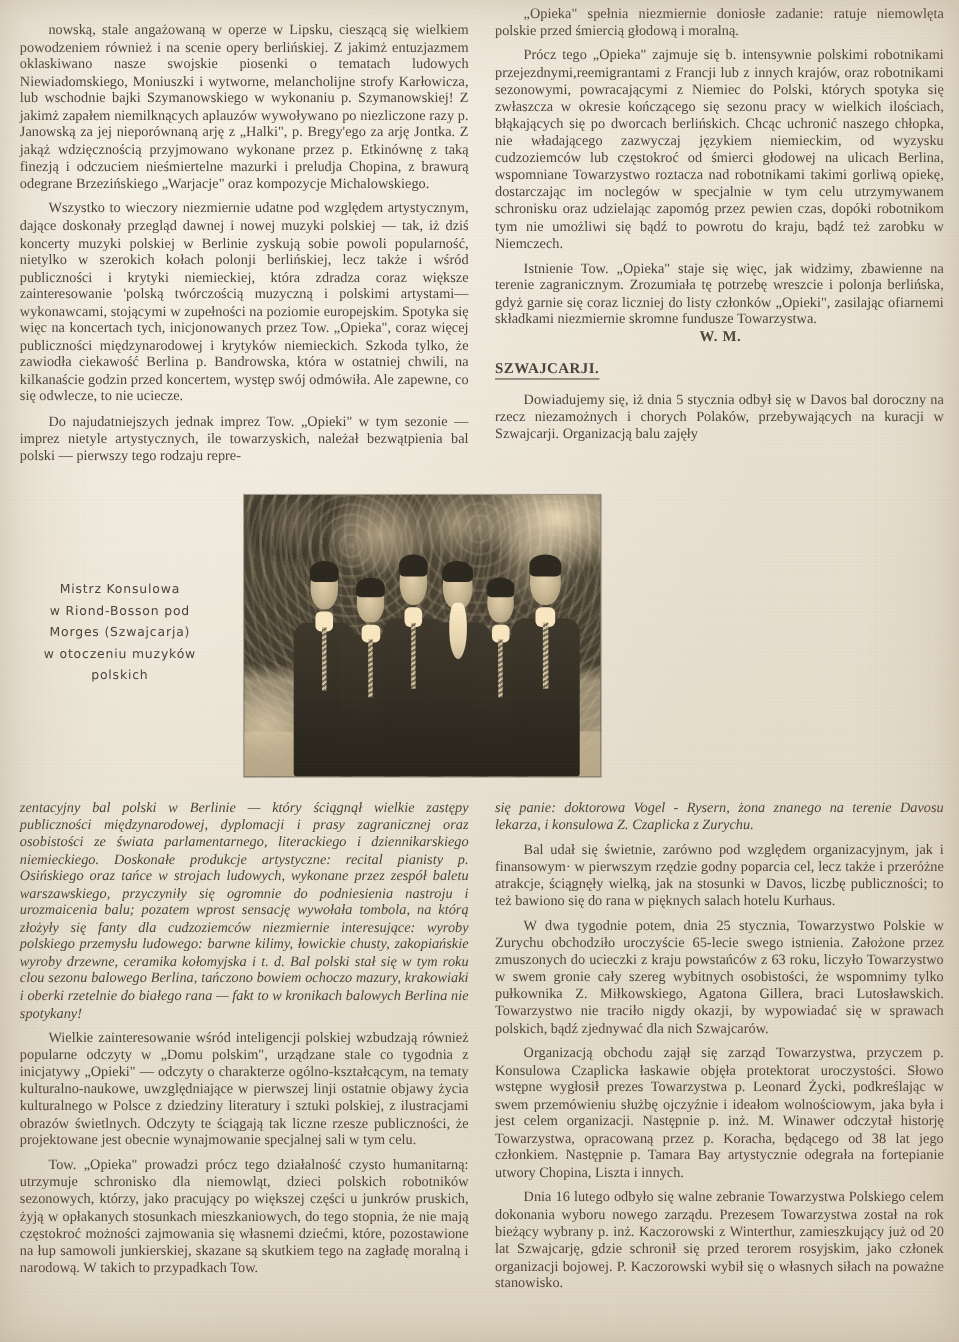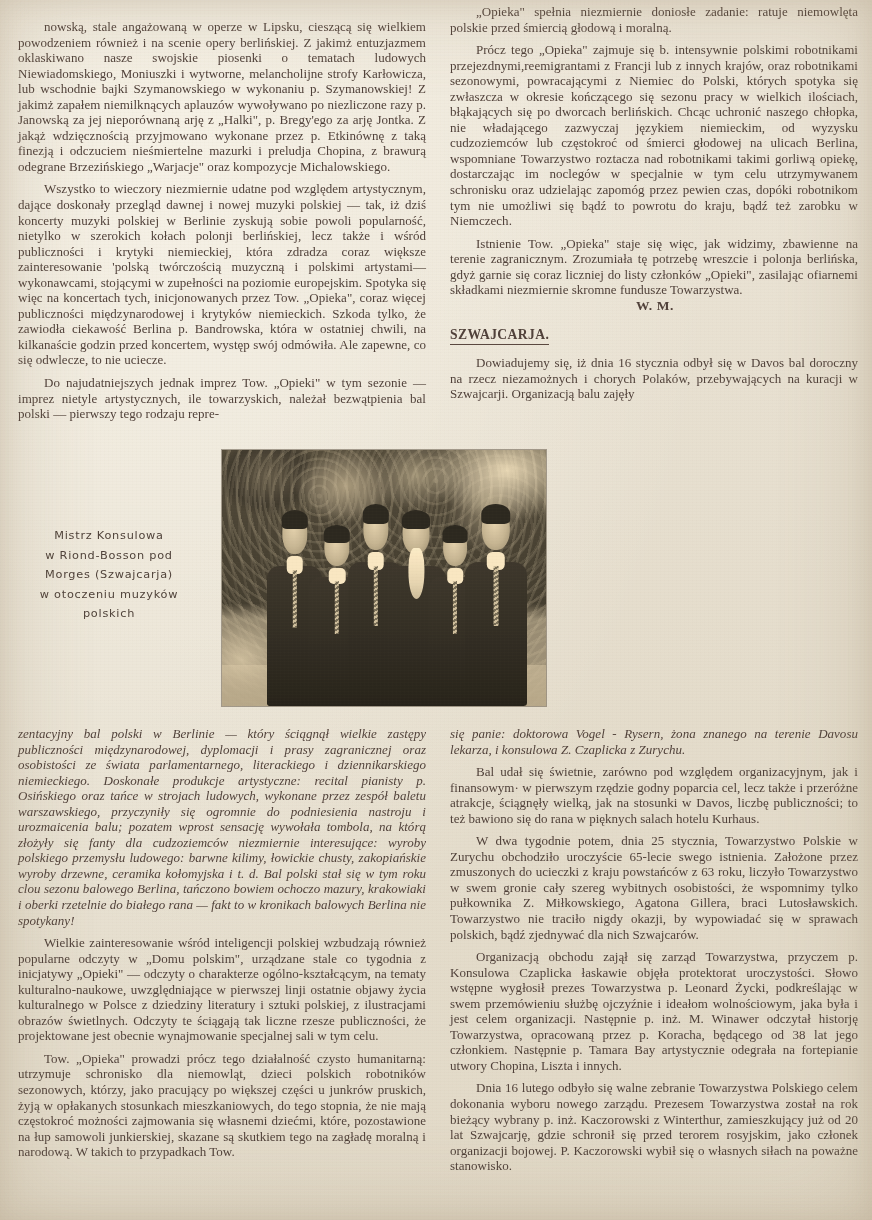--- a/index.html
+++ b/index.html
@@ -219,24 +219,24 @@
     <p class="gap">Do najudatniejszych jednak imprez Tow. „Opieki" w tym sezonie — imprez nietyle artystycznych, ile towarzyskich, należał bezwątpienia bal polski — pierwszy tego rodzaju repre-</p>
   </div>
 
   <div class="col right" style="top: 4px;">
     <p>„Opieka" spełnia niezmiernie doniosłe zadanie: ratuje niemowlęta polskie przed śmiercią głodową i moralną.</p>
     <p class="gap">Prócz tego „Opieka" zajmuje się b. intensywnie polskimi robotnikami przejezdnymi,reemigrantami z Francji lub z innych krajów, oraz robotnikami sezonowymi, powracającymi z Niemiec do Polski, których spotyka się zwłaszcza w okresie kończącego się sezonu pracy w wielkich ilościach, błąkających się po dworcach berlińskich. Chcąc uchronić naszego chłopka, nie władającego zazwyczaj językiem niemieckim, od wyzysku cudzoziemców lub częstokroć od śmierci głodowej na ulicach Berlina, wspomniane Towarzystwo roztacza nad robotnikami takimi gorliwą opiekę, dostarczając im noclegów w specjalnie w tym celu utrzymywanem schronisku oraz udzielając zapomóg przez pewien czas, dopóki robotnikom tym nie umożliwi się bądź to powrotu do kraju, bądź też zarobku w Niemczech.</p>
     <p class="gap">Istnienie Tow. „Opieka" staje się więc, jak widzimy, zbawienne na terenie zagranicznym. Zrozumiała tę potrzebę wreszcie i polonja berlińska, gdyż garnie się coraz liczniej do listy członków „Opieki", zasilając ofiarnemi składkami niezmiernie skromne fundusze Towarzystwa.</p>
     <p class="sig">W. M.</p>
 
     <div class="section-head-wrap">
-      <span class="section-head">SZWAJCARJA.</span>
+      <span class="section-head">SZWAJCARJI.</span>
     </div>
 
-    <p>Dowiadujemy się, iż dnia 16 stycznia odbył się w Davos bal doroczny na rzecz niezamożnych i chorych Polaków, przebywających na kuracji w Szwajcarji. Organizacją balu zajęły</p>
+    <p>Dowiadujemy się, iż dnia 5 stycznia odbył się w Davos bal doroczny na rzecz niezamożnych i chorych Polaków, przebywających na kuracji w Szwajcarji. Organizacją balu zajęły</p>
   </div>
 
   <div class="photo-wrap">
     <div class="photo">
       <div class="ph-layer ph-foliage"></div>
       <div class="ph-layer ph-sky"></div>
       <div class="ph-layer ph-wall"></div>
       <div class="ph-layer ph-ground"></div>
 
       <div class="figure" style="left:14%; width:17%; height:76%;">

